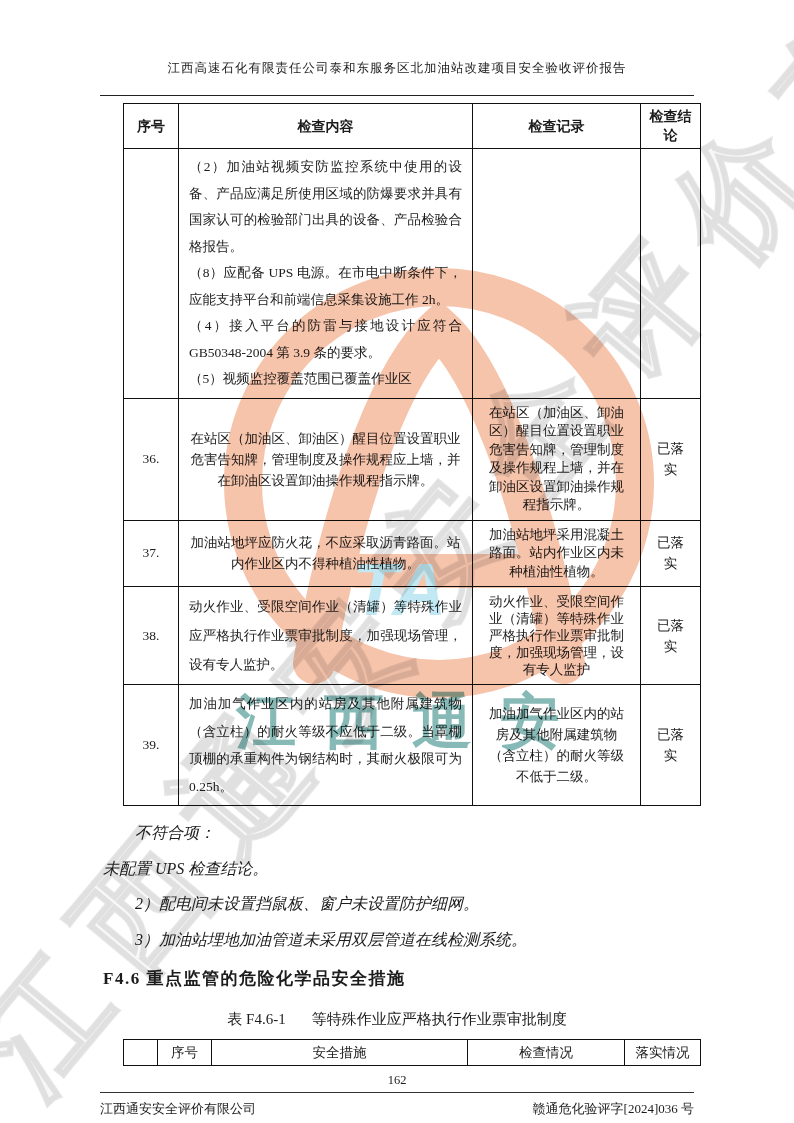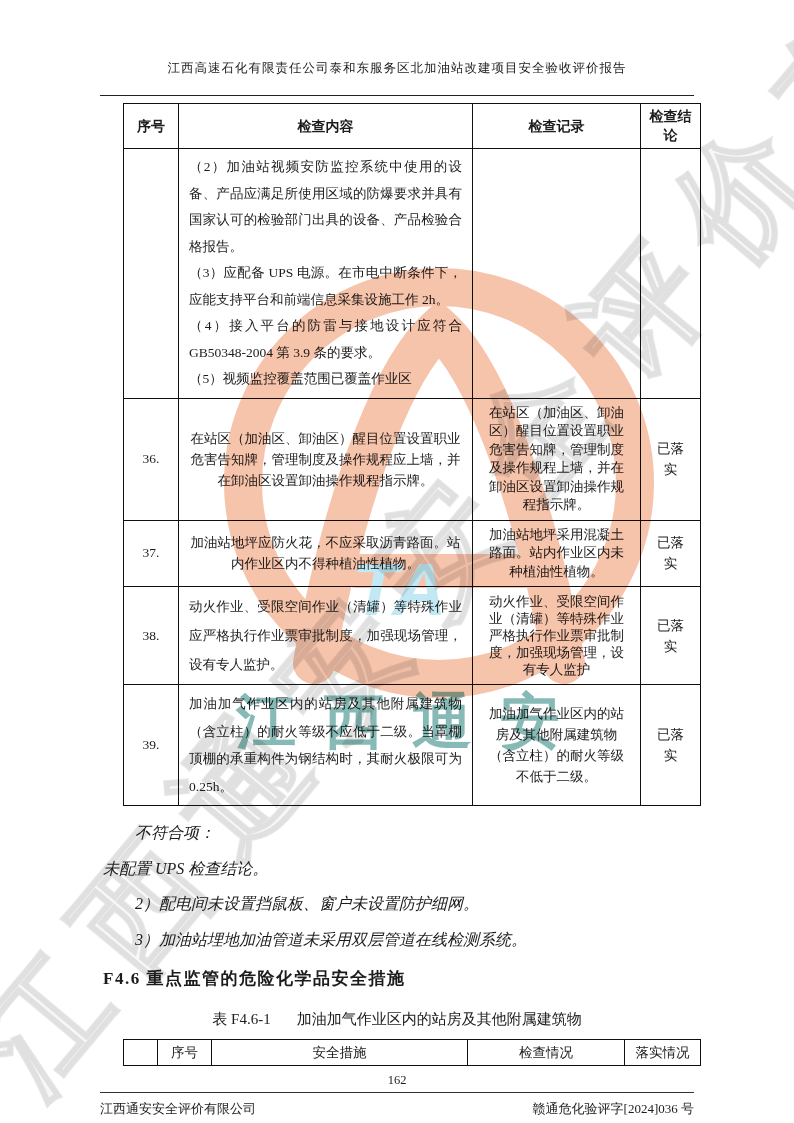--- a/index.html
+++ b/index.html
@@ -122,21 +122,21 @@
           <tr class="hrow">
         <th>序号</th>
         <th>检查内容</th>
         <th>检查记录</th>
         <th>检查结论</th>
       </tr>
       <tr class="row-a">
         <td class="cell-seq"></td>
         <td class="cell-a">
           <p>（2）加油站视频安防监控系统中使用的设备、产品应满足所使用区域的防爆要求并具有国家认可的检验部门出具的设备、产品检验合格报告。</p>
-          <p>（3）应配备 UPS 电源。在市电中断条件下，应能支持平台和前端信息采集设施工作 2h。</p>
+          <p>（8）应配备 UPS 电源。在市电中断条件下，应能支持平台和前端信息采集设施工作 2h。</p>
           <p>（4）接入平台的防雷与接地设计应符合 GB50348-2004 第 3.9 条的要求。</p>
           <p>（5）视频监控覆盖范围已覆盖作业区</p>
         </td>
         <td class="cell-rec"></td>
         <td class="cell-concl"></td>
       </tr>
       <tr class="row-36">
         <td class="cell-seq">36.</td>
         <td class="cell-c36">在站区（加油区、卸油区）醒目位置设置职业危害告知牌，管理制度及操作规程应上墙，并在卸油区设置卸油操作规程指示牌。</td>
         <td class="cell-rec">在站区（加油区、卸油区）醒目位置设置职业危害告知牌，管理制度及操作规程上墙，并在卸油区设置卸油操作规程指示牌。</td>
@@ -166,21 +166,21 @@
     <div class="para-block">
       <p class="p-indent">不符合项：</p>
       <p class="p-noindent">未配置 UPS 检查结论。</p>
       <p class="p-indent">2）配电间未设置挡鼠板、窗户未设置防护细网。</p>
       <p class="p-indent">3）加油站埋地加油管道未采用双层管道在线检测系统。</p>
     </div>
 
     <div class="section-heading">F4.6 重点监管的危险化学品安全措施</div>
 
     <div class="table-caption">
-      <span class="cap-label">表 F4.6-1</span><span>加油加气作业区内的站房及其他附属建筑物</span>
+      <span class="cap-label">表 F4.6-1</span><span>等特殊作业应严格执行作业票审批制度</span>
     </div>
 
     <table class="bottom-table">
       <colgroup>
           <col style="width:34px">
           <col style="width:54px">
           <col style="width:256px">
           <col style="width:157px">
           <col style="width:76px">
         </colgroup>

